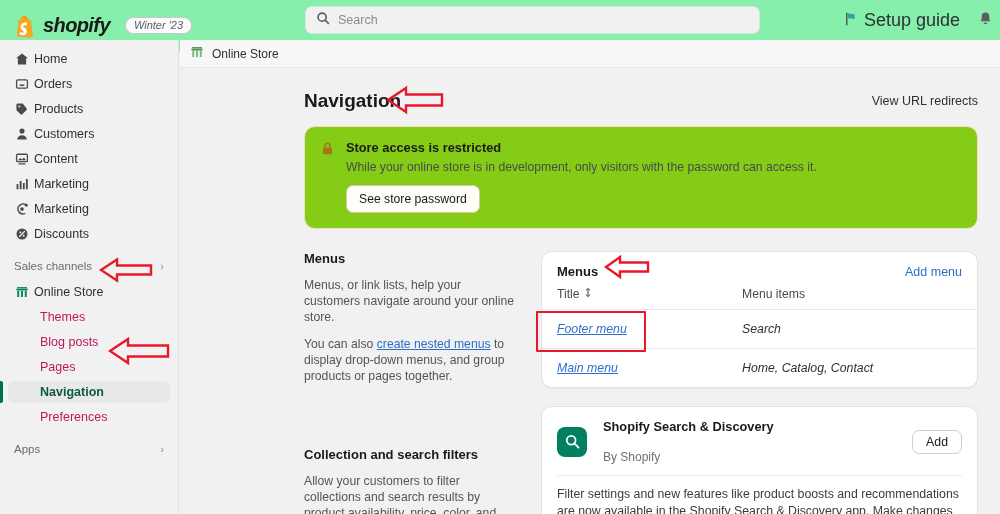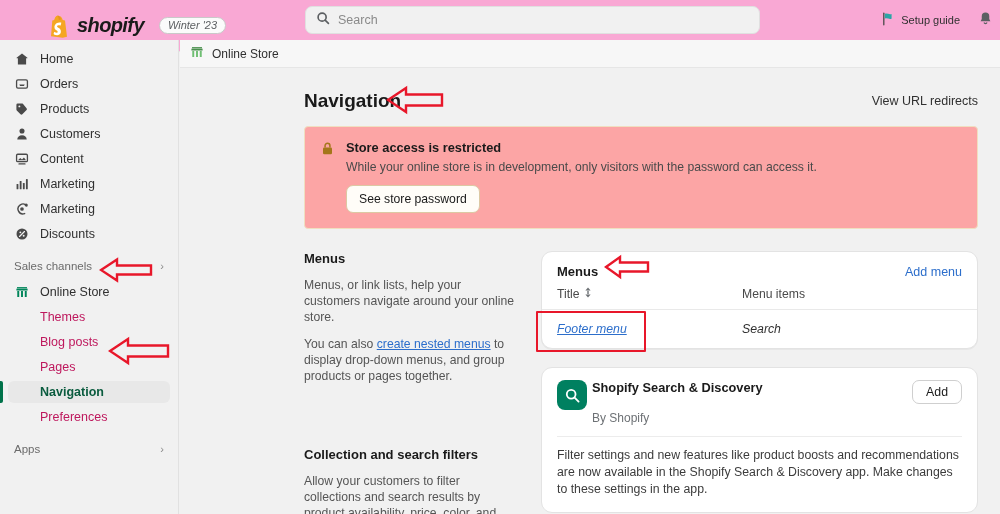--- a/index.html
+++ b/index.html
@@ -9,23 +9,23 @@
     font-family: "Liberation Sans", sans-serif;
     background: #f1f1f1;
     color: #303030;
     -webkit-font-smoothing: antialiased;
   }
 
   
   .topbar {
     position: absolute; top: 0; left: 0;
     width: 1000px; height: 52px;
-    background: #f9a8d4;
+    background: #86efac;
     border-bottom: 1px solid #e3e3e3;
-    display: flex; align-items: center; padding-left: 34px;
+    display: flex; align-items: center;
   }
   .brand { display: flex; align-items: center; gap: 7px; padding-left: 14px; }
   .shopify-bag { width: 22px; height: 24px; position: relative; }
   .wordmark {
     font-size: 20px; font-weight: 700; font-style: italic;
     letter-spacing: -0.6px; color: #1a1a1a;
   }
   .season-pill {
     margin-left: 8px;
     border: 1px solid #c9c9c9; border-radius: 10px;
@@ -50,39 +50,39 @@
     font-family: "Liberation Sans", sans-serif;
     font-size: 12.5px; color: #6d7175; width: 100%;
   }
   .search-input::placeholder { color: #8a8a8a; }
   .topbar-right {
     position: absolute; right: 0; top: 0; height: 40px;
     display: flex; align-items: center; gap: 4px; padding-right: 2px;
   }
   .setup-guide {
     display: flex; align-items: center; gap: 6px;
-    font-size: 11px; color: #303030;
+    font-size: 18px; color: #303030;
     padding: 5px 8px; border-radius: 7px; cursor: pointer;
   }
   .bell-btn {
     width: 26px; height: 26px; display: flex;
     align-items: center; justify-content: center;
     overflow: hidden;
   }
 
   
   .sidebar {
     position: absolute; top: 40px; left: 0;
     width: 179px; height: 474px;
     background: #f1f1f1;
     border-right: 1px solid #e1e1e1;
     padding-top: 8px;
   }
   .nav-item {
-    display: flex; align-items: center; gap: 10px;
+    display: flex; align-items: center; gap: 4px;
     height: 22px; margin: 0 8px 3px 8px;
     padding: 0 6px; border-radius: 6px;
     font-size: 12.5px; color: #303030; cursor: pointer;
     position: relative;
   }
   .nav-item .ico { width: 16px; height: 16px; display: flex; align-items: center; justify-content: center; flex: 0 0 16px; }
   .nav-sub {
     display: flex; align-items: center;
     height: 22px; margin: 0 8px 3px 8px;
     padding-left: 32px; border-radius: 6px;
@@ -121,23 +121,23 @@
 
   .page-head {
     display: flex; align-items: center; justify-content: space-between;
     padding: 22px 22px 0 124px;
   }
   .page-title { font-size: 19px; font-weight: 600; color: #1a1a1a; }
   .view-redirects { font-size: 12.5px; color: #303030; cursor: pointer; }
 
   .banner {
     margin: 14px 22px 0 124px;
-    background: #fca5a5;
+    background: #84cc16;
     border: 1px solid #f0dfc0;
-    border-radius: 4px;
+    border-radius: 11px;
     padding: 13px 15px 15px 15px;
     display: flex; gap: 11px;
   }
   .banner-title { font-size: 12.8px; font-weight: 600; color: #1a1a1a; margin-bottom: 5px; }
   .banner-body { font-size: 12.2px; color: #4a4a4a; }
   .banner-btn {
     margin-top: 11px;
     display: inline-block;
     background: #fffdf8;
     border: 1px solid #dcc9a3;
@@ -178,21 +178,21 @@
     display: flex; padding: 12px 15px; font-size: 12.3px;
     border-bottom: 1px solid #ebebeb; position: relative; font-style: italic;
   }
   .tbl-row:last-child { border-bottom: 0; }
   .row-link { color: #2c6ecb; text-decoration: underline; cursor: pointer; }
 
   .app-card {
     background: #fff; border: 1px solid #e3e3e3; border-radius: 11px;
     margin-top: 18px; padding: 12px 15px 14px 15px;
   }
-  .app-top { display: flex; align-items: flex-start; gap: 5px; }
+  .app-top { display: flex; align-items: center; gap: 16px; }
   .app-icon {
     width: 30px; height: 30px; border-radius: 8px;
     background: #008060; flex: 0 0 30px;
     display: flex; align-items: center; justify-content: center;
   }
   .app-name { font-size: 12.8px; font-weight: 700; color: #1a1a1a; }
   .app-by { font-size: 12px; color: #6d7175; margin-top: 16px; }
   .add-btn {
     margin-left: auto;
     border: 1px solid #cfcfcf; border-radius: 7px;
@@ -452,20 +452,26 @@
             </span>
             <span class="c2">Menu items</span>
           </div>
 
           <div class="tbl-row">
             <span class="c1">
                 <span class="row-link">Footer menu</span>
               </span>
             <span class="c2">Search</span>
           </div>
+          <div class="tbl-row">
+            <span class="c1">
+                <span class="row-link">Main menu</span>
+              </span>
+            <span class="c2">Home, Catalog, Contact</span>
+          </div>
         </div>
 
         <div class="app-card">
           <div class="app-top">
             <span class="app-icon">
               <svg width="19" height="19" viewBox="0 0 20 20" fill="none" stroke="#fff" stroke-width="1.9">
                 <circle cx="8.6" cy="8.6" r="4.6"></circle>
                   <line x1="12.2" y1="12.2" x2="16.4" y2="16.4" stroke-linecap="round"></line>
               </svg>
             </span>

